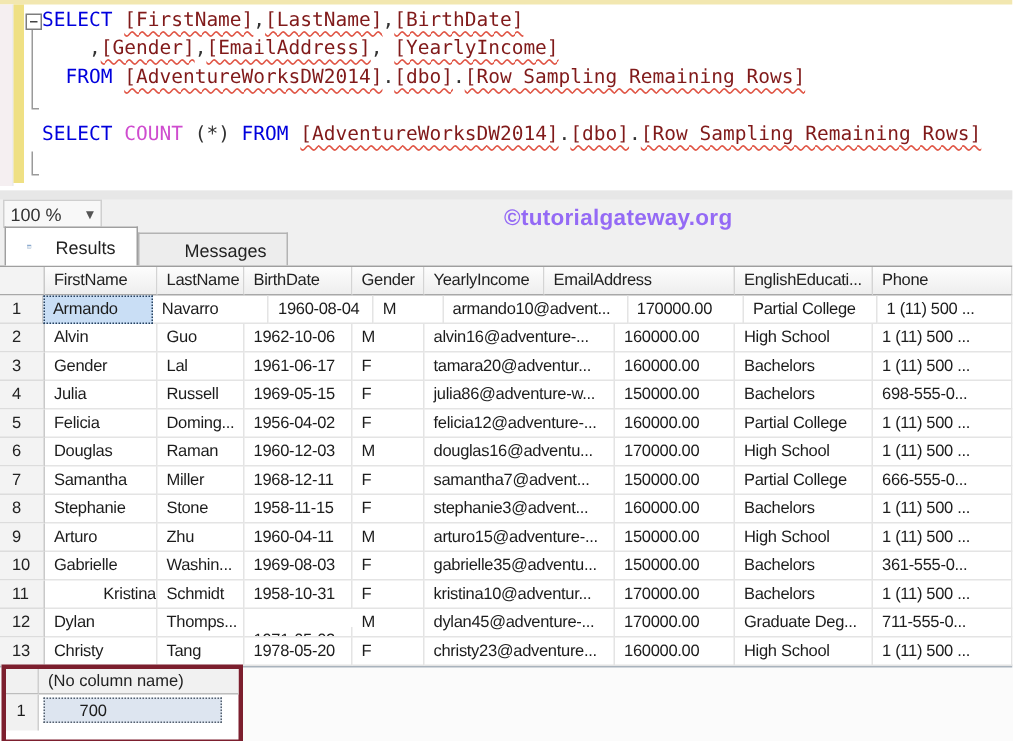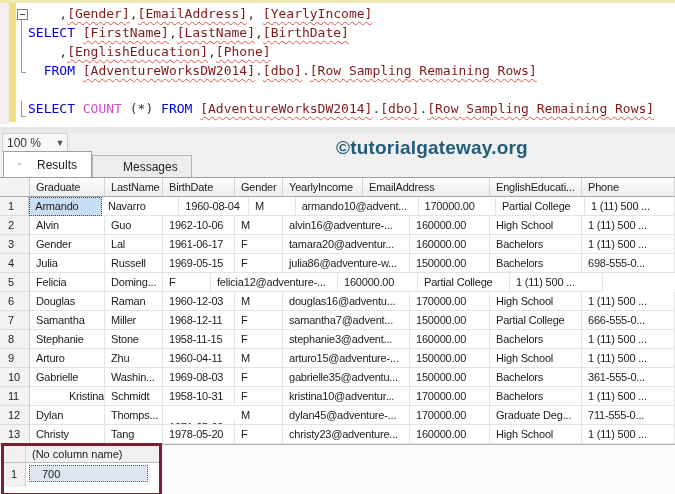--- a/index.html
+++ b/index.html
@@ -25,21 +25,21 @@
   .outline-line{position:absolute;left:21px;width:1px;background:#9a9a9a;}
   .outline-tick{position:absolute;left:21px;width:5px;height:1px;background:#9a9a9a;}
 
   
   .results-pane{position:absolute;top:127px;left:0;width:675px;height:367px;background:#f0f0f0;}
   .splitter{position:absolute;top:0;left:0;width:675px;height:6px;background:#e7e7e7;}
   .zoom-combo{position:absolute;top:6px;left:2px;height:17px;width:64px;background:#f8f8f8;
               border:1px solid #cfcfcf;font-size:12px;color:#333;display:flex;align-items:center;}
   .zoom-combo .zc-label{padding-left:4px;flex:1;}
   .zoom-combo .zc-arrow{width:14px;text-align:center;font-size:9px;color:#555;}
-  .watermark{position:absolute;top:10px;left:336px;font-size:19px;font-weight:bold;color:#0c4a6e;opacity:.9;letter-spacing:.2px;}
+  .watermark{position:absolute;top:10px;left:336px;font-size:15px;font-weight:bold;color:#8b5cf6;opacity:.9;letter-spacing:.2px;}
 
   .tabbar{position:absolute;top:24px;left:0;width:675px;height:26px;}
   .tab{position:absolute;display:flex;align-items:center;gap:16px;box-sizing:border-box;
        font-size:12px;color:#222;padding:0 14px;cursor:default;}
   .tab-results{left:3px;top:0;height:26px;width:89px;background:#fff;border:1px solid #9f9f9f;border-bottom:none;z-index:3;}
   .tab-messages{left:92px;top:4px;height:22px;width:100px;background:#ededed;border:1px solid #b3b3b3;border-bottom:none;}
   .icon-grid-svg,.icon-msg-svg{display:block;}
 
   
   .grid{position:absolute;top:50px;left:0;width:675px;height:266px;background:#fff;
@@ -56,38 +56,37 @@
 
   
   .bottom-area{position:absolute;top:316px;left:0;width:675px;height:51px;background:#fbfbfb;border-top:2px solid #a9b3bd;}
   .highlight-box{position:absolute;top:-2px;left:1px;width:155px;height:47px;border:3px solid #7c1f2e;background:#fff;z-index:4;}
   .cg-header-row{display:flex;height:17px;font-size:11px;color:#222;}
   .cg-corner{width:22px;background:#f1f1f1;border-right:1px solid #cfcfcf;border-bottom:1px solid #bdbdbd;box-sizing:border-box;}
   .cg-hcell{flex:1;background:#f1f1f1;border-bottom:1px solid #bdbdbd;box-sizing:border-box;padding:2px 0 0 6px;white-space:nowrap;}
   .cg-data-row{display:flex;height:24px;font-size:11px;color:#1c1c1c;}
   .cg-rownum{width:22px;background:#f1f1f1;border-right:1px solid #cfcfcf;box-sizing:border-box;padding:5px 0 0 7px;}
   .cg-cell{margin:2px 0 0 3px;width:119px;height:17px;background:#dde5f0;border:1px dotted #55606e;
-        box-sizing:border-box;padding:2px 0 0 12px;}
+        box-sizing:border-box;padding:2px 0 0 23px;}
 </style>
 </head>
 <body>
 
 <div class="editor">
   <div class="editor-topstrip"></div>
   <div class="editor-gutter"></div>
   <div class="editor-changestrip"></div>
   <div class="outline-line" style="top:19px;height:53px;"></div>
   <div class="outline-tick" style="top:72px;"></div>
   <div class="outline-line" style="top:101px;height:15px;"></div>
   <div class="outline-tick" style="top:116px;"></div>
   <div class="fold-box"></div>
   <div class="code-area">
+      <div class="code-line"><span class="tk-kw">SELECT</span><span class="tk-pl"> </span><span class="tk-id">[FirstName]</span><span class="tk-pl">,</span><span class="tk-id">[LastName]</span><span class="tk-pl">,</span><span class="tk-id">[BirthDate]</span></div>
       <div class="code-line"><span class="tk-pl">    ,</span><span class="tk-id">[Gender]</span><span class="tk-pl">,</span><span class="tk-id">[EmailAddress]</span><span class="tk-pl">, </span><span class="tk-id">[YearlyIncome]</span></div>
-      <div class="code-line"><span class="tk-kw">SELECT</span><span class="tk-pl"> </span><span class="tk-id">[FirstName]</span><span class="tk-pl">,</span><span class="tk-id">[LastName]</span><span class="tk-pl">,</span><span class="tk-id">[BirthDate]</span></div>
-      <div class="code-line"><span class="tk-pl">    ,</span><span class="tk-id">[EnglishEducation]</span><span class="tk-pl">,</span><span class="tk-id">[Phone]</span></div>
       <div class="code-line"><span class="tk-pl">  </span><span class="tk-kw">FROM</span><span class="tk-pl"> </span><span class="tk-id">[AdventureWorksDW2014]</span><span class="tk-pl">.</span><span class="tk-id">[dbo]</span><span class="tk-pl">.</span><span class="tk-id">[Row Sampling Remaining Rows]</span></div>
       <div class="code-line">&nbsp;</div>
       <div class="code-line"><span class="tk-kw">SELECT</span><span class="tk-pl"> </span><span class="tk-fn">COUNT</span><span class="tk-pl"> (*) </span><span class="tk-kw">FROM</span><span class="tk-pl"> </span><span class="tk-id">[AdventureWorksDW2014]</span><span class="tk-pl">.</span><span class="tk-id">[dbo]</span><span class="tk-pl">.</span><span class="tk-id">[Row Sampling Remaining Rows]</span></div>
     </div>
 </div>
 
 <div class="results-pane">
   <div class="splitter"></div>
 
   <div class="zoom-combo">
@@ -116,21 +115,21 @@
         <line x1="4.5" y1="7.5" x2="8.5" y2="7.5" stroke="#8aa0b8"></line>
         <path d="M2 9 L7 9 L4 13 Z" fill="#e8c84c" stroke="#b09a30" stroke-width="0.5"></path>
       </svg>
       <span>Messages</span>
     </div>
   </div>
 
   <div class="grid">
     <div class="g-row">
         <div class="g-corner"></div>
-        <div class="g-hcell" style="width: 75px;">Graduate</div>
+        <div class="g-hcell" style="width: 75px;">FirstName</div>
         <div class="g-hcell" style="width: 58px;">LastName</div>
         <div class="g-hcell" style="width: 72px;">BirthDate</div>
         <div class="g-hcell" style="width: 48px;">Gender</div>
         <div class="g-hcell" style="width: 80px;">YearlyIncome</div>
         <div class="g-hcell" style="width: 127px;">EmailAddress</div>
         <div class="g-hcell" style="width: 92px;">EnglishEducati...</div>
         <div class="g-hcell" style="width: 93px;">Phone</div>
       </div>
     <div>
         <div class="g-row">
@@ -174,20 +173,21 @@
           <div class="g-cell" style="width: 48px;">F</div>
           <div class="g-cell" style="width: 127px;">julia86@adventure-w...</div>
           <div class="g-cell" style="width: 80px;">150000.00</div>
           <div class="g-cell" style="width: 92px;">Bachelors</div>
           <div class="g-cell" style="width: 93px;">698-555-0...</div>
         </div>
         <div class="g-row">
           <div class="g-rownum">5</div>
           <div class="g-cell" style="width: 75px;">Felicia</div>
           <div class="g-cell" style="width: 58px;">Doming...</div>
+          <div class="g-cell" style="width: 72px;">1956-04-02</div>
           <div class="g-cell" style="width: 48px;">F</div>
           <div class="g-cell" style="width: 127px;">felicia12@adventure-...</div>
           <div class="g-cell" style="width: 80px;">160000.00</div>
           <div class="g-cell" style="width: 92px;">Partial College</div>
           <div class="g-cell" style="width: 93px;">1 (11) 500 ...</div>
         </div>
         <div class="g-row">
           <div class="g-rownum">6</div>
           <div class="g-cell" style="width: 75px;">Douglas</div>
           <div class="g-cell" style="width: 58px;">Raman</div>

